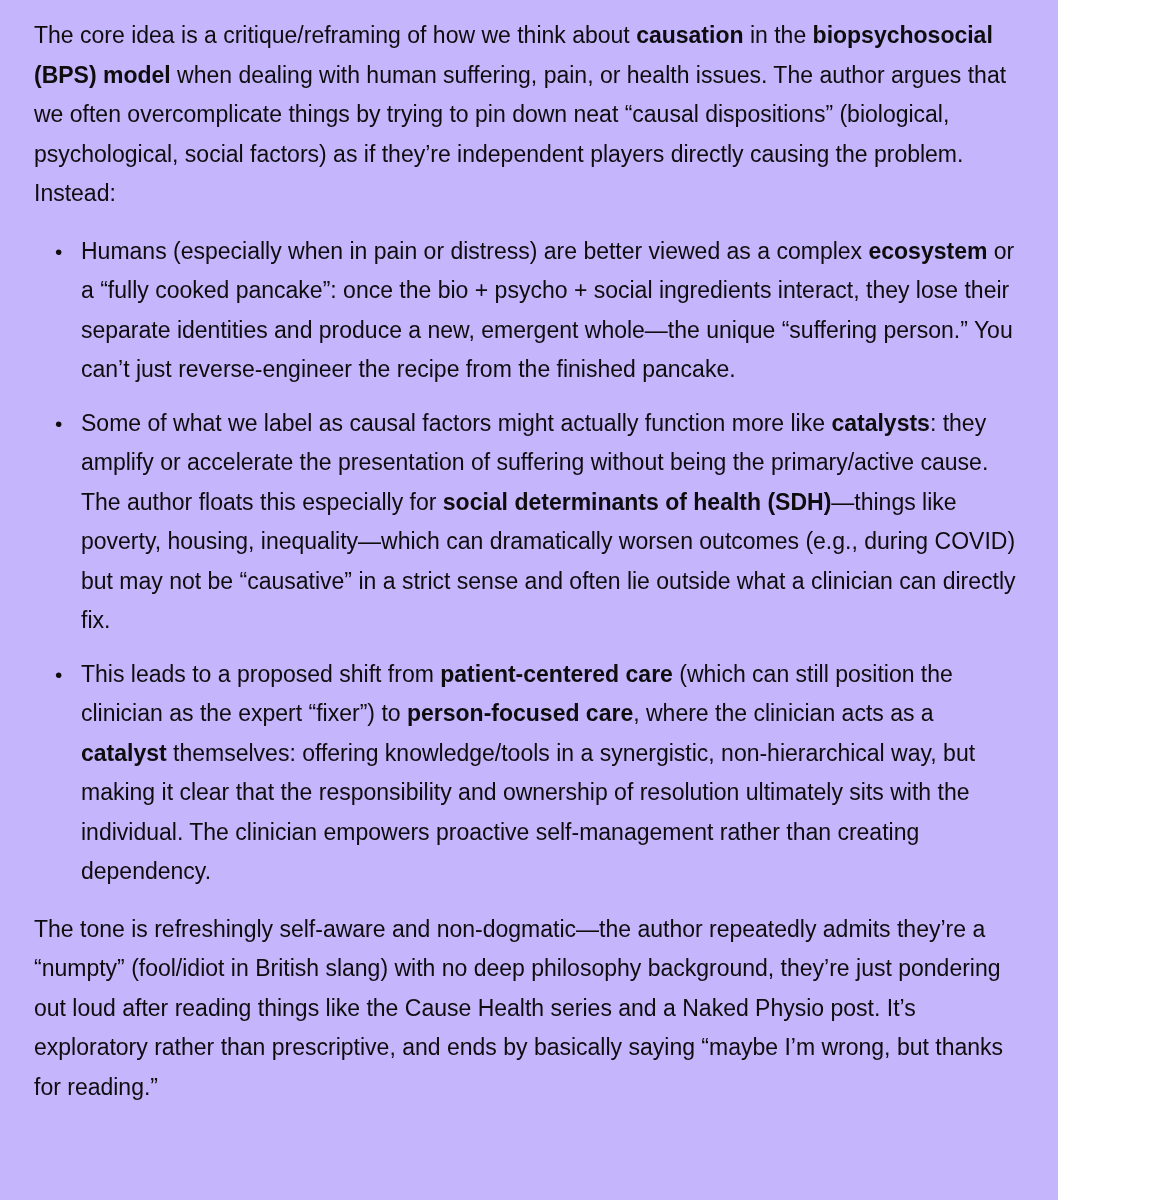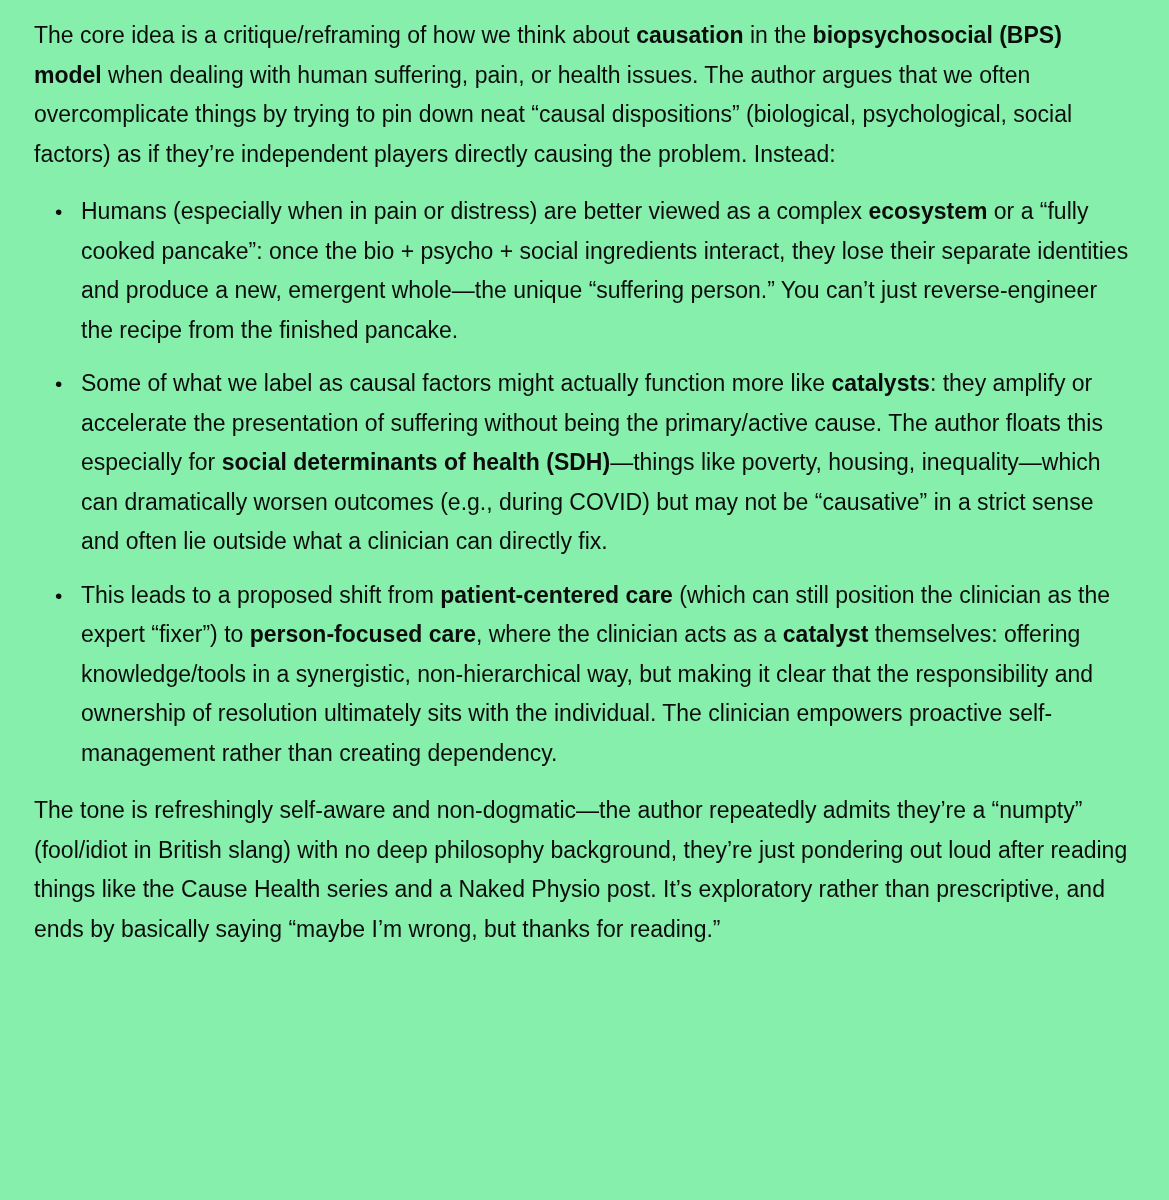--- a/index.html
+++ b/index.html
@@ -1,24 +1,24 @@
 <!DOCTYPE html>
 <html><head>
 <meta charset="utf-8">
 <style>
   html, body {
     margin: 0;
     padding: 0;
     background: #ffffff;
   }
   .page {
-    width: 1169px;
+    width: 1058px;
     min-height: 1200px;
     box-sizing: border-box;
-    background: #86efac;
+    background: #c4b5fd;
     padding: 16px 34px 20px 34px;
     font-family: "Liberation Sans", "DejaVu Sans", sans-serif;
     font-size: 23px;
     line-height: 39.5px;
     color: #0d0d0d;
     -webkit-font-smoothing: antialiased;
   }
   .para {
     margin: 0 0 18px 0;
     padding: 0;

